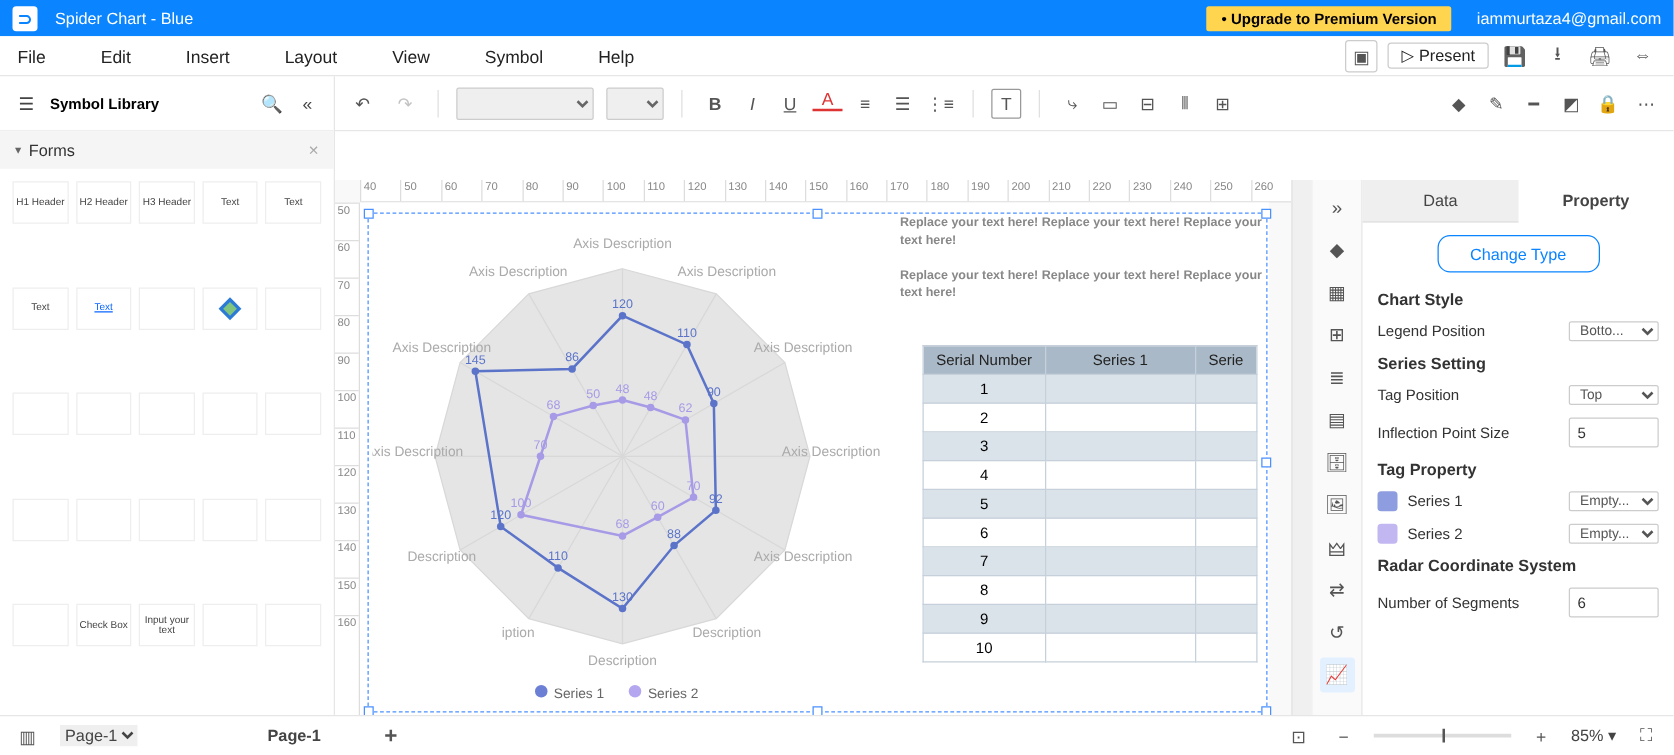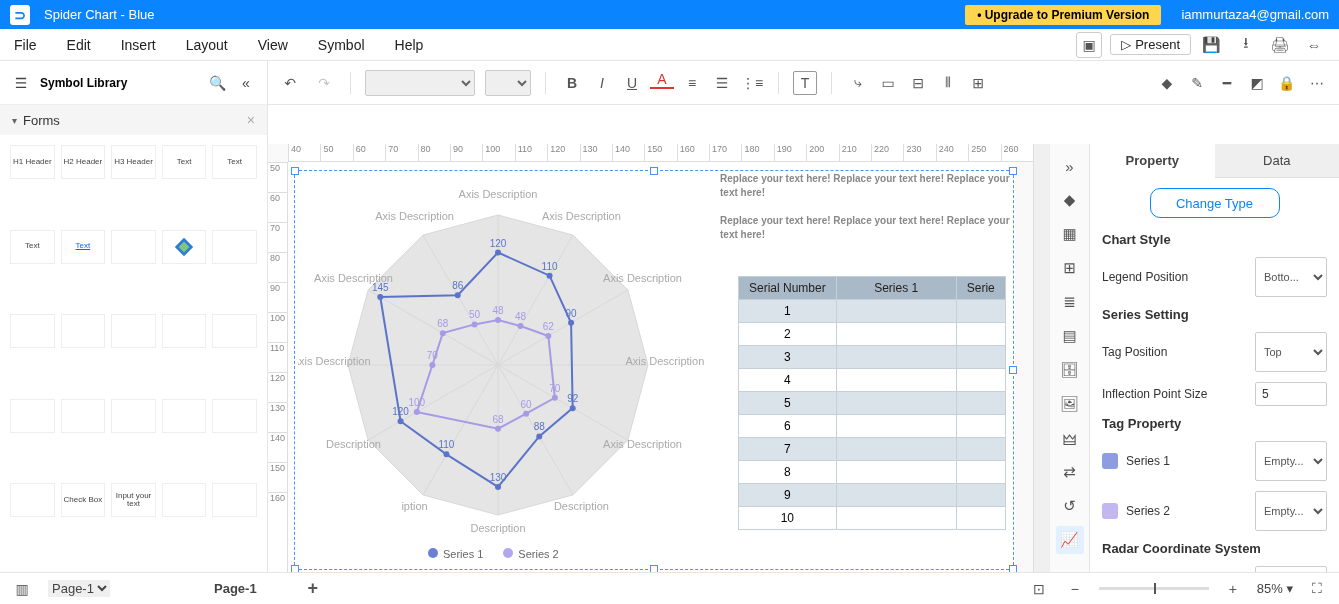--- a/index.html
+++ b/index.html
@@ -7,21 +7,21 @@
 
 
 .titlebar { height: 29px; background: #0a84ff; color: #fff; display: flex; align-items: center; padding: 0 10px; font-size: 13px; }
 .titlebar .logo { width: 20px; height: 20px; background: #fff; border-radius: 3px; margin-right: 14px; display:flex;align-items:center;justify-content:center;color:#0a84ff;font-weight:bold;font-size:14px;}
 .titlebar .right { margin-left: auto; display: flex; align-items: center; gap: 20px; }
 .upgrade { background: #ffd54f; color: #000; padding: 3px 12px; border-radius: 2px; font-weight: bold; font-size: 12px;}
 .email { font-size: 13px; }
 
 
 .menubar { height: 32px; display: flex; align-items: center; background: #fff; border-bottom:1px solid #e6e6e6; }
-.menubar .menus { display: flex; gap: 30px; padding-left: 14px; font-size:14px; color:#222;}
+.menubar .menus { display: flex; gap: 44px; padding-left: 14px; font-size:14px; color:#222;}
 .menubar .menus span { cursor: pointer; }
 .menubar .right { margin-left: auto; display: flex; align-items: center; gap: 8px; padding-right: 12px; }
 .menu-btn { width: 26px; height: 26px; display:flex; align-items:center; justify-content:center; color:#555; cursor:pointer; font-size:15px;}
 .present { display: flex; align-items: center; border:1px solid #ccc; border-radius:3px; padding:2px 10px; font-size:13px; color:#222; gap:4px; cursor:pointer;}
 .sq-btn {width:26px;height:26px;border:1px solid #ccc;border-radius:3px;display:flex;align-items:center;justify-content:center;color:#555;cursor:pointer;font-size:14px;}
 
 
 .main { flex:1; display:flex; min-height:0; }
 
 
@@ -77,21 +77,21 @@
 .rightpanel{width:250px;border-left:1px solid #e6e6e6;display:flex;flex-direction:column;}
 .rp-tabs{display:flex;height:34px;}
 .rp-tab{flex:1;display:flex;align-items:center;justify-content:center;font-size:13px;color:#444;cursor:pointer;border-bottom:1px solid #e0e0e0;}
 .rp-tab.active{font-weight:bold;background:#fff;border-bottom:2px solid #fff;}
 .rp-tab:not(.active){background:#efefef;}
 .rp-body{flex:1;overflow:auto;padding:10px 12px;font-size:13px;color:#333;}
 .change-btn{width:130px;height:30px;border:1px solid #0a84ff;color:#0a84ff;background:#fff;border-radius:10px;margin:0 auto 14px;display:block;font-size:13px;cursor:pointer;}
 .sect-t{font-weight:bold;margin:8px 0 10px;}
 .prop-row{display:flex;align-items:center;margin-bottom:10px;}
 .prop-label{flex:1;font-size:12px;color:#333;}
-.prop-sel{width:72px;height:40px;border:1px solid #ccc;border-radius:2px;font-size:11px;padding-left:4px;color:#555;background:#fff;}
+.prop-sel{width:72px;height:16px;border:1px solid #ccc;border-radius:2px;font-size:11px;padding-left:4px;color:#555;background:#fff;}
 .prop-inp{width:72px;height:24px;border:1px solid #ccc;border-radius:2px;font-size:12px;padding-left:6px;color:#333;}
 .swatch{width:16px;height:16px;border-radius:3px;margin-right:8px;}
 
 
 .bottombar{height:32px;border-top:1px solid #e6e6e6;display:flex;align-items:center;padding:0 10px;font-size:13px;color:#444;}
 .bottombar .pages{display:flex;align-items:center;gap:14px;}
 .bottombar .pg-sel{border:none;font-size:13px;color:#444;}
 .bottombar .pg-cur{margin-left:90px;font-weight:bold;}
 .bottombar .right{margin-left:auto;display:flex;align-items:center;gap:12px;}
 .zoom-track{width:110px;height:3px;background:#ddd;position:relative;}
@@ -428,22 +428,22 @@
           <div class="ss-ico">🗄</div>
           <div class="ss-ico">🖼</div>
           <div class="ss-ico">🜲</div>
           <div class="ss-ico">⇄</div>
           <div class="ss-ico">↺</div>
           <div class="ss-ico active">📈</div>
         </div>
 
       <div class="rightpanel">
         <div class="rp-tabs">
+          <div class="rp-tab">Data</div>
           <div class="rp-tab active">Property</div>
-          <div class="rp-tab">Data</div>
         </div>
         <div class="rp-body">
           <button class="change-btn">Change Type</button>
           <div class="sect-t">Chart Style</div>
           <div class="prop-row">
             <span class="prop-label">Legend Position</span>
             <select class="prop-sel"><option>Botto...</option></select>
           </div>
           <div class="sect-t">Series Setting</div>
           <div class="prop-row">

